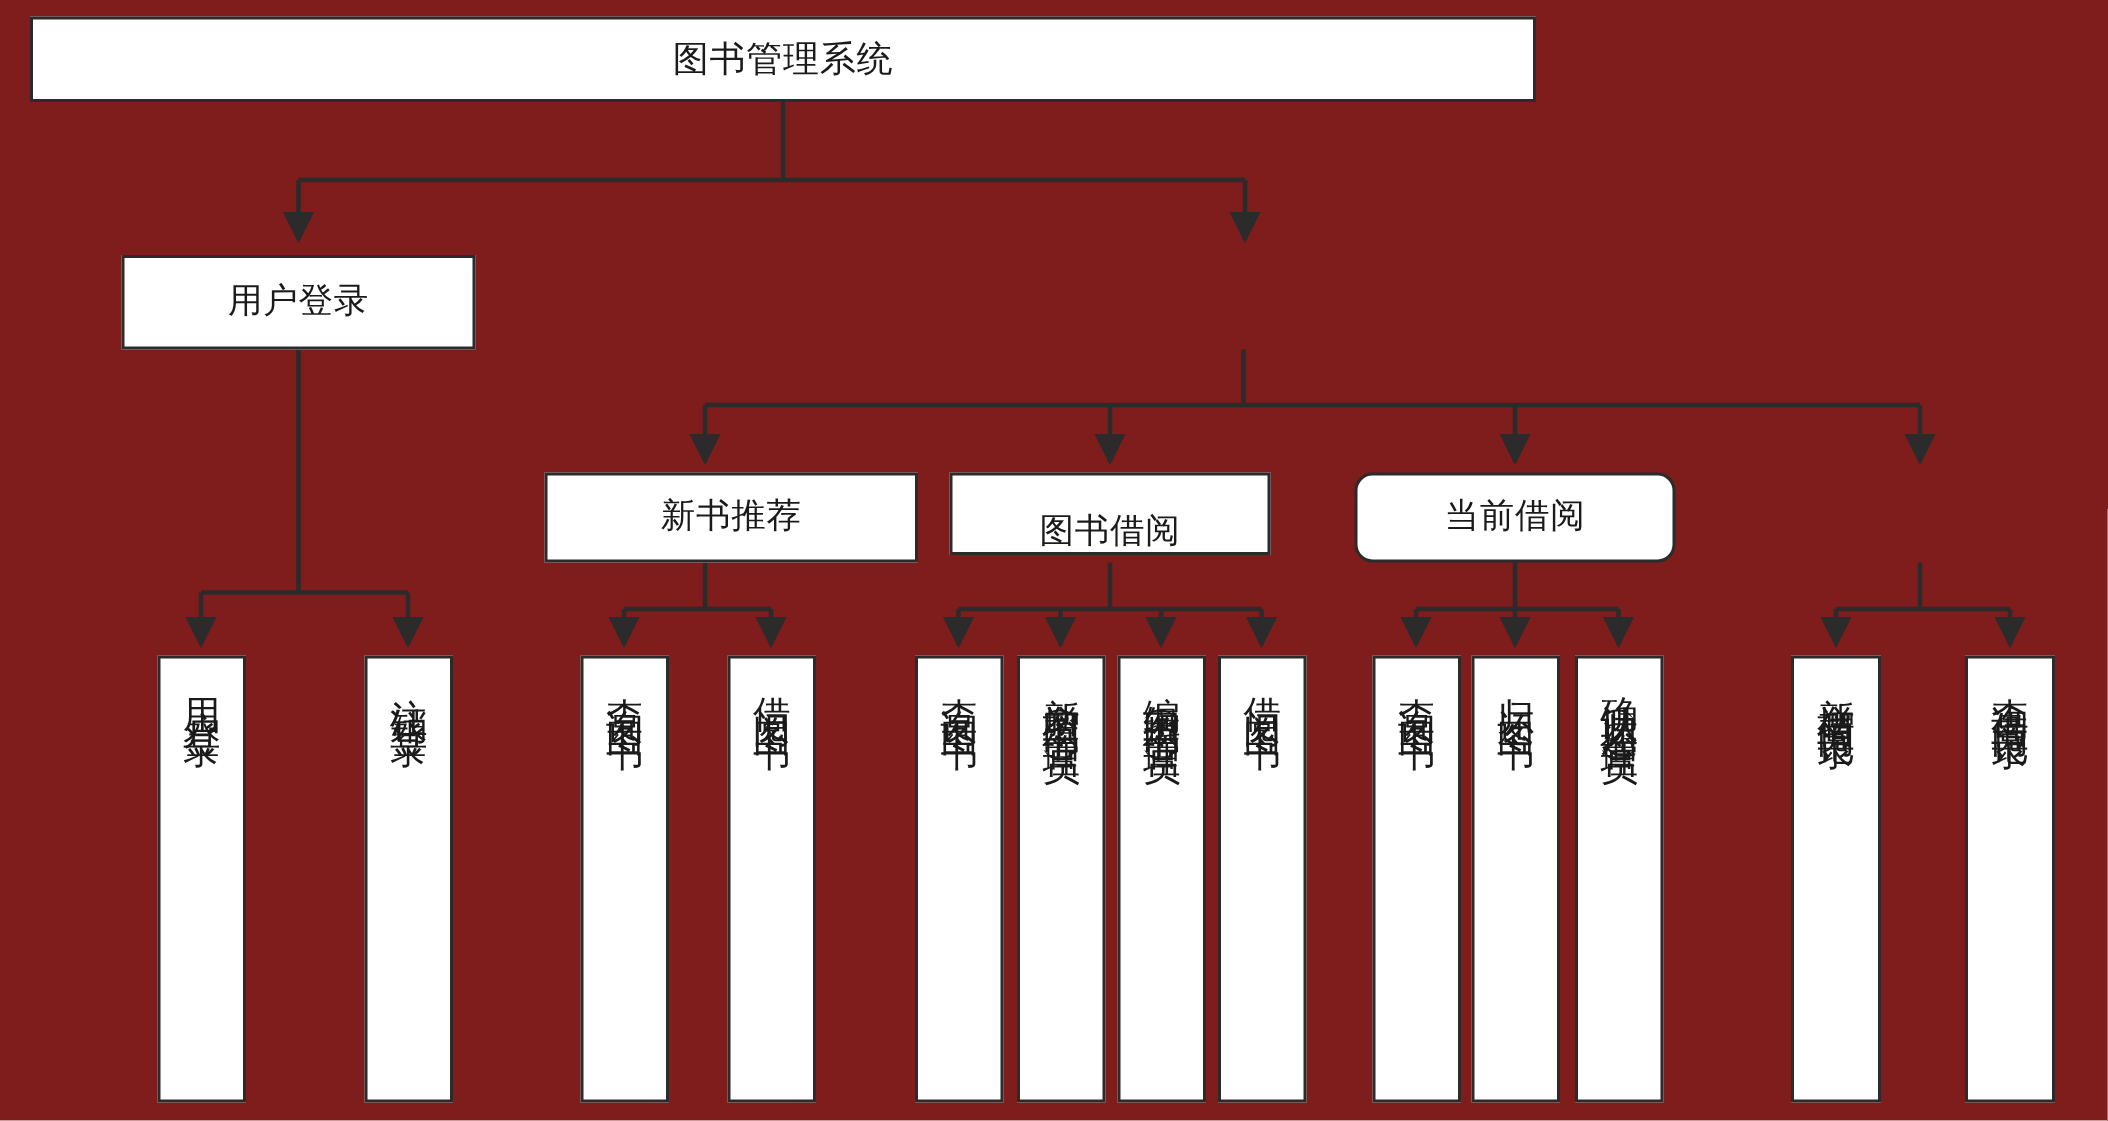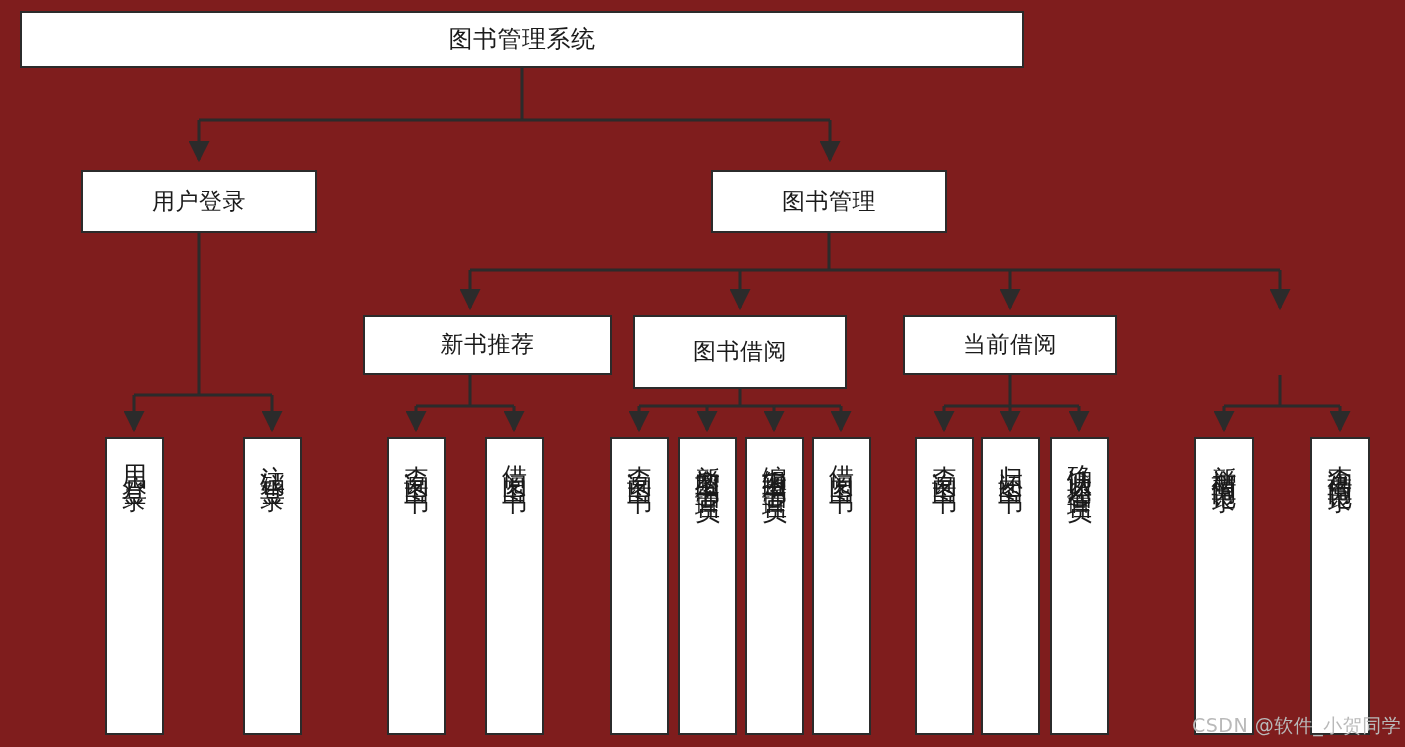--- a/index.html
+++ b/index.html
@@ -132,31 +132,28 @@
     </g>
   </svg>
 
   <div class="node horiz title" style="left:20px; top:11px; width:1004px; height:57px;">
     <span class="lbl">图书管理系统</span>
   </div>
 
   <div class="node horiz" style="left:81px; top:170px; width:236px; height:63px;">
     <span class="lbl">用户登录</span>
   </div>
-  <div class="node horiz" style="left:711px; top:170px; width:236px; height:63px;">
-    <span class="lbl">图书管理</span>
-  </div>
 
   <div class="node horiz" style="left:363px; top:315px; width:249px; height:60px;">
     <span class="lbl">新书推荐</span>
   </div>
-  <div class="node horiz" style="left:633px; top:315px; width:214px; height:74px;">
+  <div class="node horiz" style="left:633px; top:315px; width:214px; height:55px;align-items:flex-end;">
     <span class="lbl">图书借阅</span>
   </div>
-  <div class="node horiz" style="left:903px; top:315px; width:214px; height:60px;">
+  <div class="node horiz" style="left:903px; top:315px; width:214px; height:60px;border-radius:12px;">
     <span class="lbl">当前借阅</span>
   </div>
 
   <div class="node vert" style="left:105px; top:437px; width:59px; height:298px;">
     <span class="lbl">用户登录</span>
   </div>
   <div class="node vert" style="left:243px; top:437px; width:59px; height:298px;">
     <span class="lbl">注销登录</span>
   </div>
 
@@ -190,15 +187,14 @@
     <span class="lbl">确认归还（管理员）</span>
   </div>
 
   <div class="node vert tall" style="left:1194px; top:437px; width:60px; height:298px;">
     <span class="lbl">新增借阅记录</span>
   </div>
   <div class="node vert tall" style="left:1310px; top:437px; width:60px; height:298px;">
     <span class="lbl">查询借阅记录</span>
   </div>
 
-  <div class="watermark">CSDN @软件_小贺同学</div>
 
 </div>
 
 </body></html>

